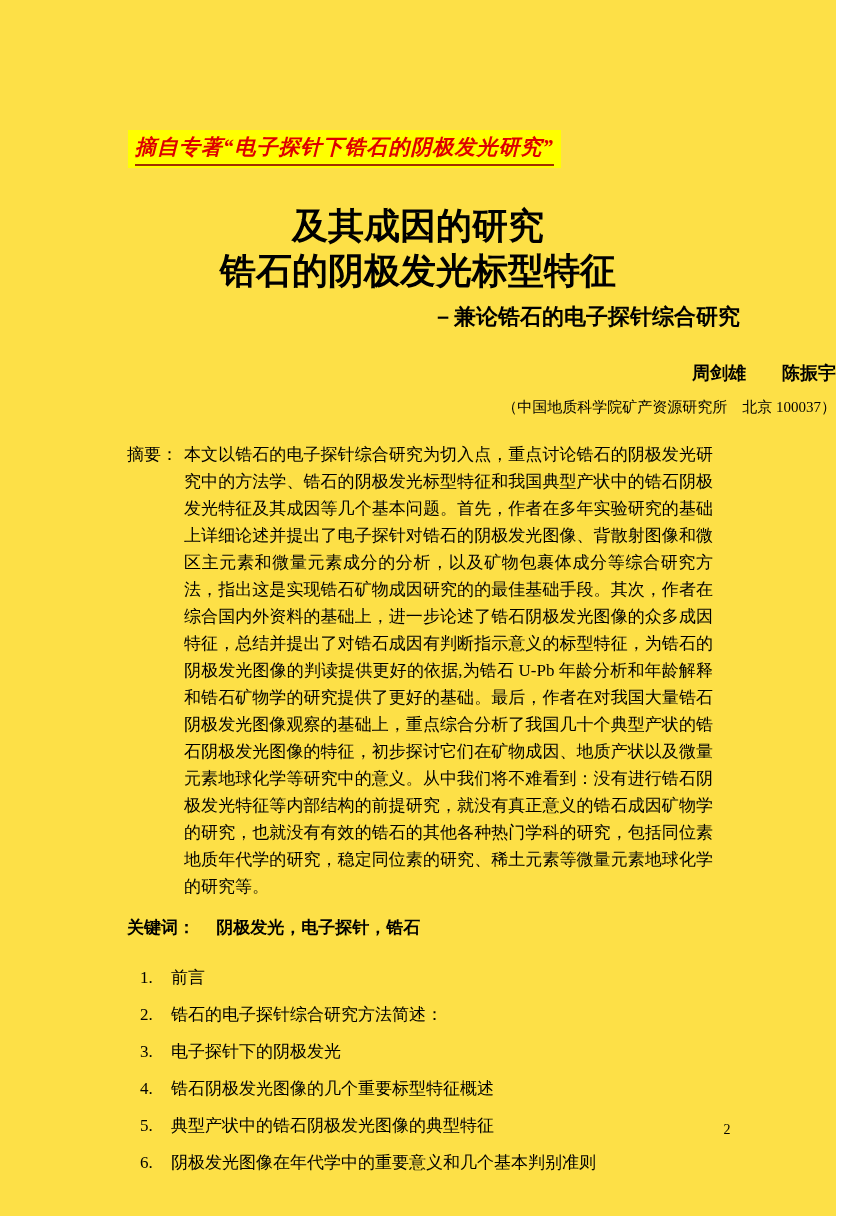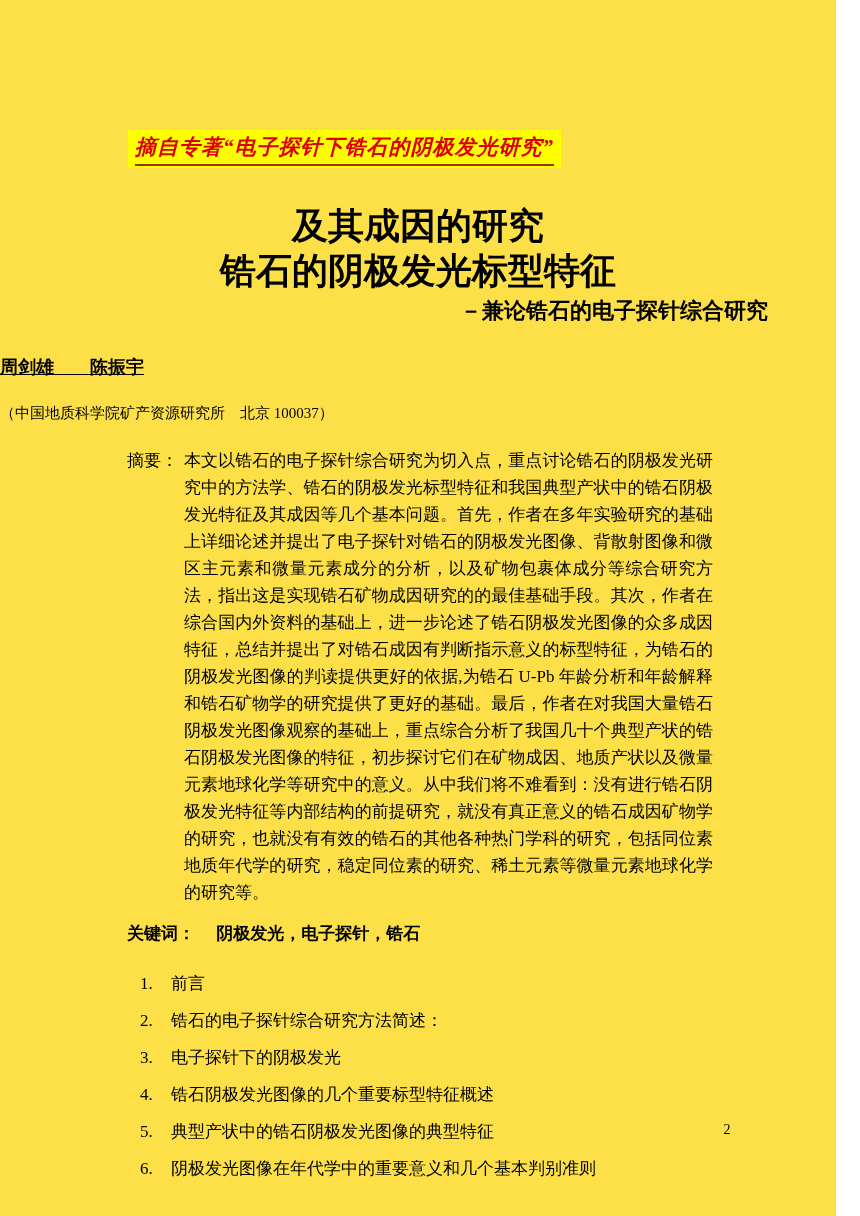--- a/index.html
+++ b/index.html
@@ -40,40 +40,39 @@
 
   
   .title {
     margin-top: 36px;
     text-align: center;
     font-size: 36px;
     font-weight: bold;
     line-height: 45px;
   }
   .subtitle {
-    margin-top: 2px;
+    margin-top: 8px;
     text-align: right;
-    padding-right: 68px;
+    padding-right: 96px;
     font-size: 22px;
     font-weight: bold;
     line-height: 30px;
   }
 
   
   .authors {
     margin-top: 29px;
-    text-align: left;
+    text-align: right;
     font-size: 18px;
     font-weight: bold;
     line-height: 24px;
-    text-decoration: underline;
   }
   .affiliation {
-    margin-top: 24px;
-    text-align: left;
+    margin-top: 12px;
+    text-align: right;
     font-size: 15px;
     line-height: 20px;
   }
   .email-line {
     margin-top: 4px;
     text-align: center;
     font-size: 15px;
     line-height: 20px;
   }
   .email-link {

